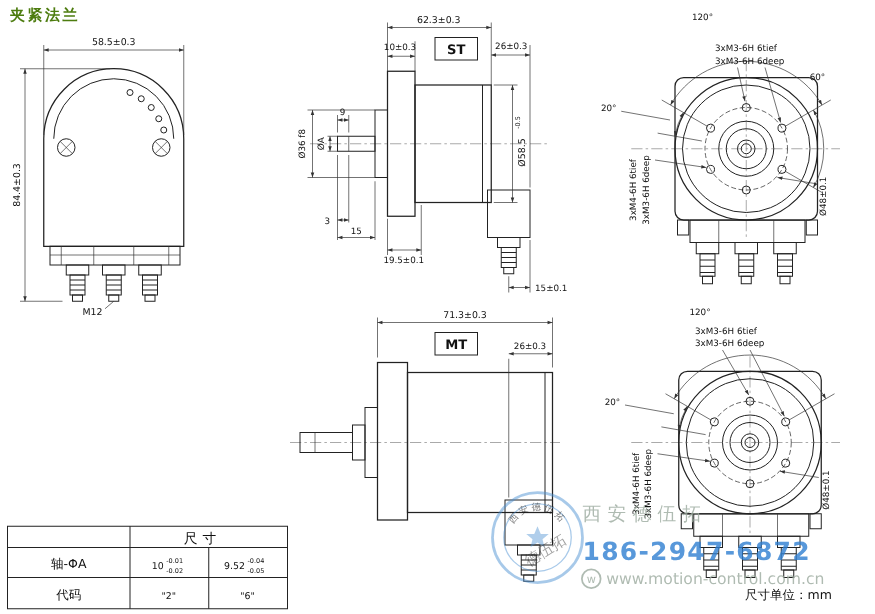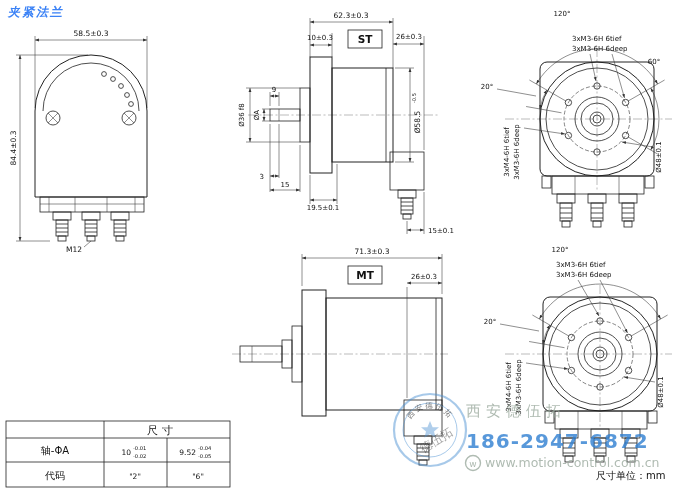--- a/index.html
+++ b/index.html
@@ -1,19 +1,19 @@
 <!DOCTYPE html>
 <html><head>
 <meta charset="utf-8">
 <style>
   html,body{margin:0;padding:0;background:#fff;}
   #page{position:relative;width:700px;height:491px;background:#fff;overflow:hidden;
         font-family:"DejaVu Sans",sans-serif;}
   #title{position:absolute;left:8px;top:4px;font-size:12px;font-weight:bold;
-         color:#3b82f6;letter-spacing:2px;font-style:italic;}
+         color:#4d7c0f;letter-spacing:2px;}
   svg text{font-family:"DejaVu Sans",sans-serif;fill:#111;}
   .d{font-size:7px}
   .d8{font-size:7.5px}
   .s{font-size:5.2px}
   .tag{font-size:10.5px;font-weight:bold}
   .cjk{font-size:10px}
   .hdr{font-size:11px;letter-spacing:4px}
   .ol{fill:none;stroke:#222;stroke-width:1}
   .o2{fill:none;stroke:#222;stroke-width:.8}
   .tl{fill:none;stroke:#333;stroke-width:.55}

